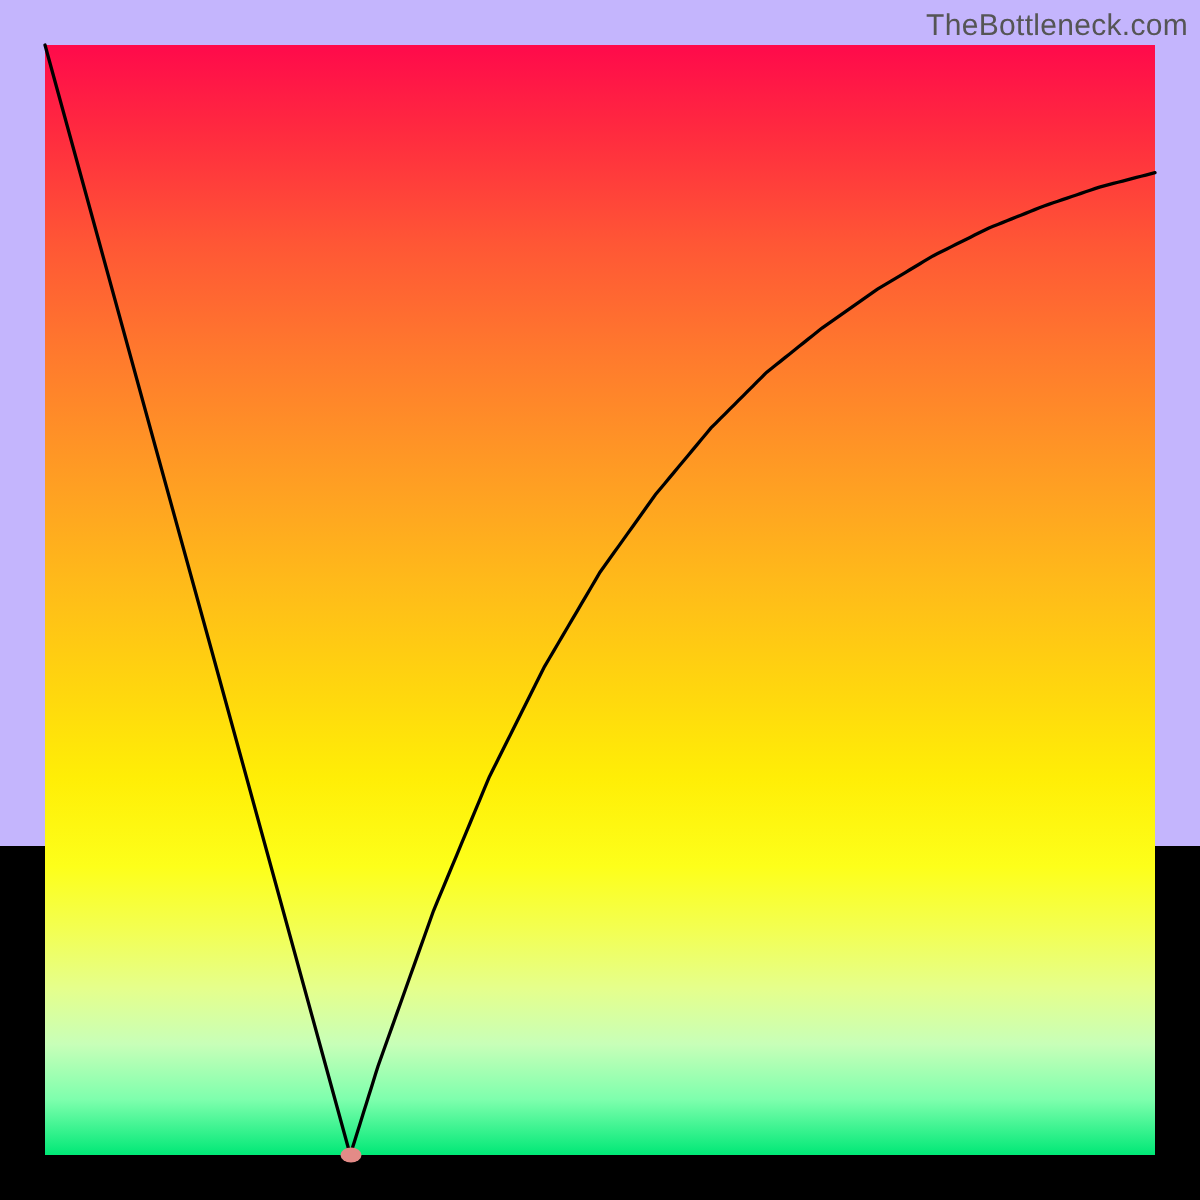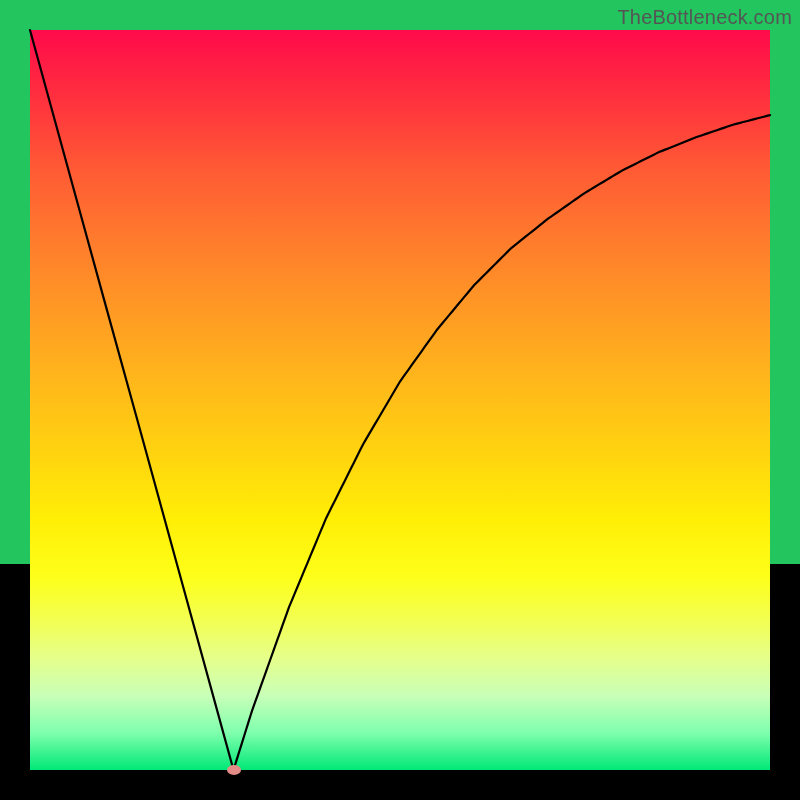--- a/index.html
+++ b/index.html
@@ -8,21 +8,21 @@
     width: 800px;
     height: 800px;
     overflow: hidden;
     background: #000;
     font-family: Arial, Helvetica, sans-serif;
   }
   .frame {
     position: relative;
     width: 800px;
     height: 564px;
-    background: #22c55e;
+    background: #c4b5fd;
   }
   .plot-area {
     position: absolute;
     left: 30px;
     top: 30px;
     width: 740px;
     height: 740px;
     background: linear-gradient(to bottom,
       #ff0a4b 0%,
       #ff2b3f 8%,

